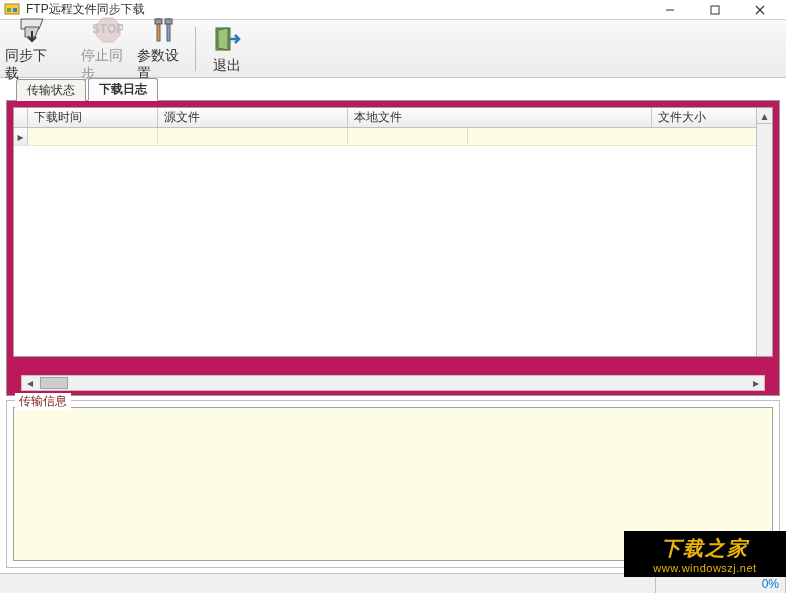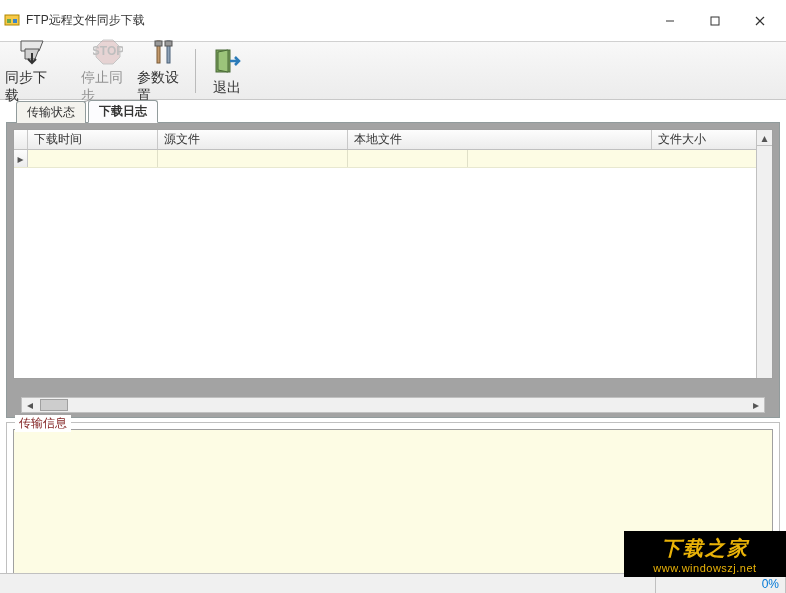--- a/index.html
+++ b/index.html
@@ -1,39 +1,39 @@
 <!DOCTYPE html>
 <html><head>
 <meta charset="utf-8">
 <style>
 * { margin: 0; padding: 0; box-sizing: border-box; font-family: "Microsoft YaHei", "SimSun", Arial, sans-serif; font-size: 12px; }
 body { background: #fff; width: 786px; height: 593px; overflow: hidden; position: relative; }
 
 
-.titlebar { height: 42px; background: #fff; border-bottom: 1px solid #d0d0d0; display: flex; align-items: center; padding: 0 4px; }
+.titlebar { height: 20px; background: #fff; border-bottom: 1px solid #d0d0d0; display: flex; align-items: center; padding: 0 4px; }
 .titlebar .appicon { width: 16px; height: 16px; margin-right: 6px; display: flex; align-items: center; justify-content: center; }
 .titlebar .title { flex: 1; color: #333; }
 .titlebar .winbtns { display: flex; }
 .titlebar .winbtn { width: 45px; height: 24px; display: flex; align-items: center; justify-content: center; cursor: pointer; color: #333; }
 
 
 .toolbar { height: 58px; background: linear-gradient(#f8f8f8,#ececec); border-bottom: 1px solid #c8c8c8; display: flex; align-items: center; padding: 2px 4px; }
 .tbbtn { width: 56px; height: 54px; display: flex; flex-direction: column; align-items: center; justify-content: center; cursor: pointer; border: 1px solid transparent; }
 .tbbtn.disabled { opacity: 0.5; cursor: default; margin-left: 20px; }
 .tbbtn .tbicon { width: 32px; height: 32px; display: flex; align-items: center; justify-content: center; }
 .tbbtn .tblabel { font-size: 14px; color: #333; margin-top: 2px; }
 .tbsep { width: 1px; height: 44px; background: #bbb; margin: 0 3px; }
 
 
 .tabarea { padding: 2px 6px 0 6px; }
 .tabrow { display: flex; align-items: flex-end; height: 20px; position: relative; z-index: 2; margin-left: 10px; }
 .tab { padding: 2px 10px; border: 1px solid #919b9c; border-bottom: none; background: #f4f3ee; margin-right: 2px; border-radius: 3px 3px 0 0; cursor: pointer; position: relative; top: 1px; color: #333; }
 .tab.active { background: #fcfcfe; border-bottom: 1px solid #fcfcfe; font-weight: bold; }
 
-.tabcontent { border: 1px solid #919b9c; background: #a3a3a3; padding: 6px; height: 296px; position: relative; }
+.tabcontent { border: 1px solid #919b9c; background: #be185d; padding: 6px; height: 296px; position: relative; }
 
 
 .tablewrap { border: 1px solid #a0a0a0; background: #fff; height: 250px; overflow: hidden; position: relative; }
 .thead { display: flex; height: 20px; background: linear-gradient(#fdfdfd,#ececec); border-bottom: 1px solid #c0c0c0; }
 .thcell { border-right: 1px solid #c8c8c8; padding: 2px 6px; color: #333; display: flex; align-items: center; overflow: hidden; }
 .rowmarker { width: 14px; border-right: 1px solid #c8c8c8; background: linear-gradient(#fdfdfd,#ececec); }
 .tbodyrow { display: flex; height: 18px; background: #fdfce4; border-bottom: 1px solid #e8e8d0; }
 .tbodyrow .rowmarker { display: flex; align-items: center; justify-content: center; color: #555; }
 .tdcell { border-right: 1px solid #e0e0c8; padding: 1px 4px; }
 

